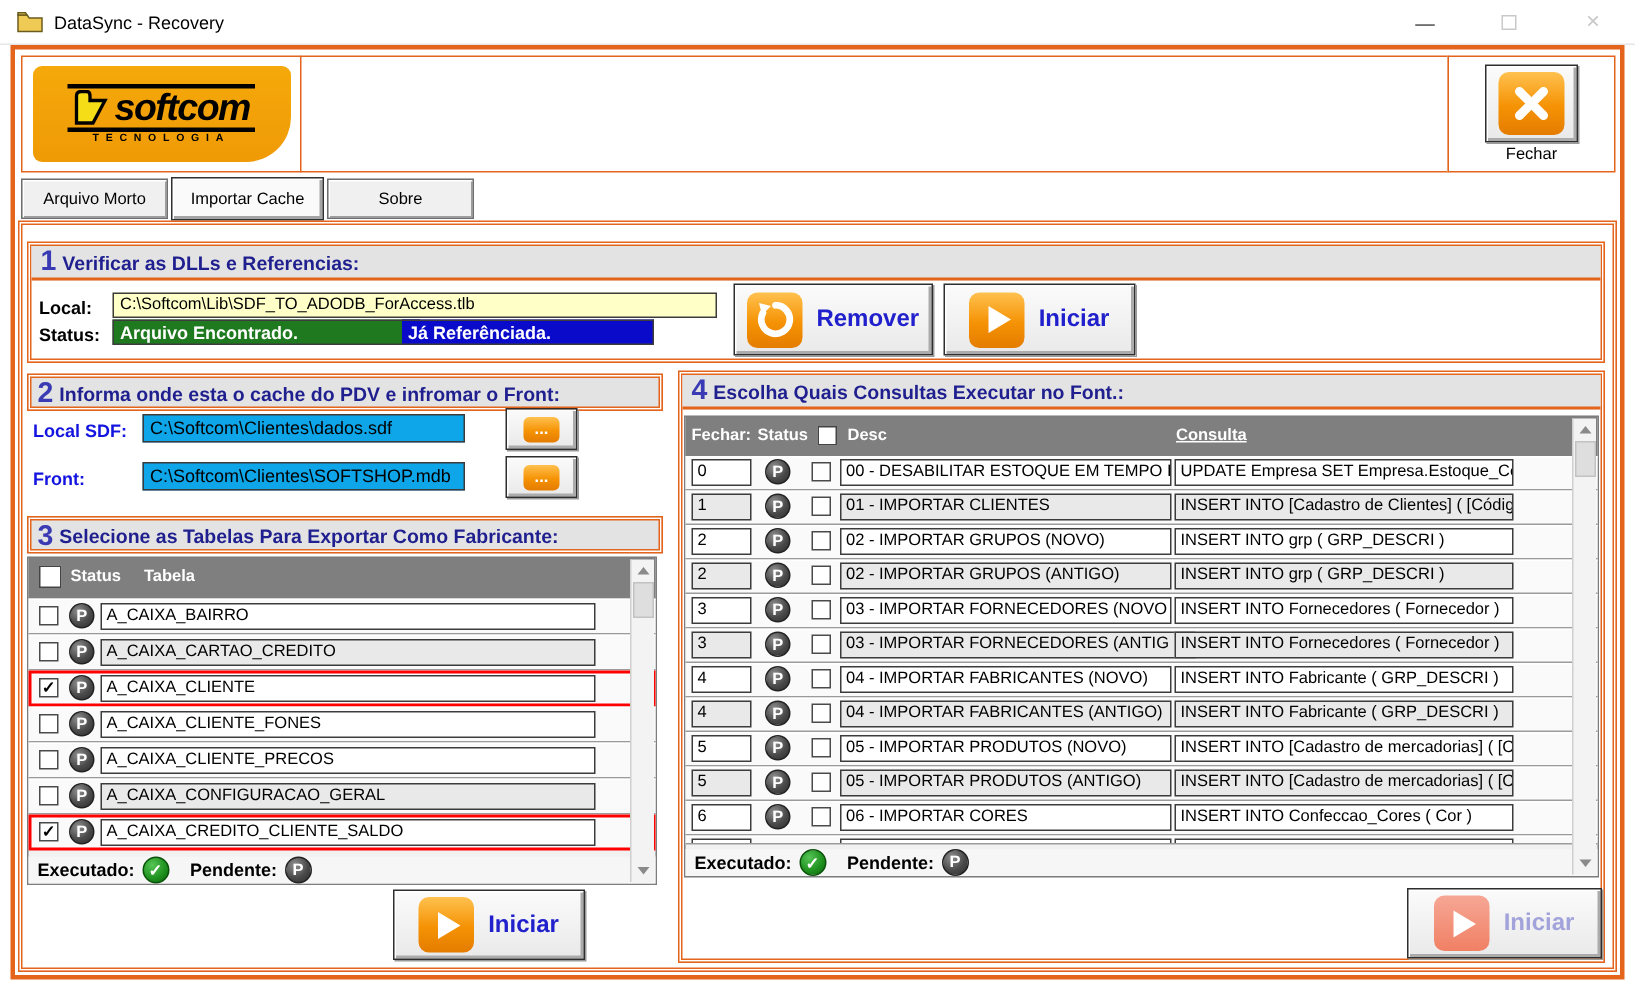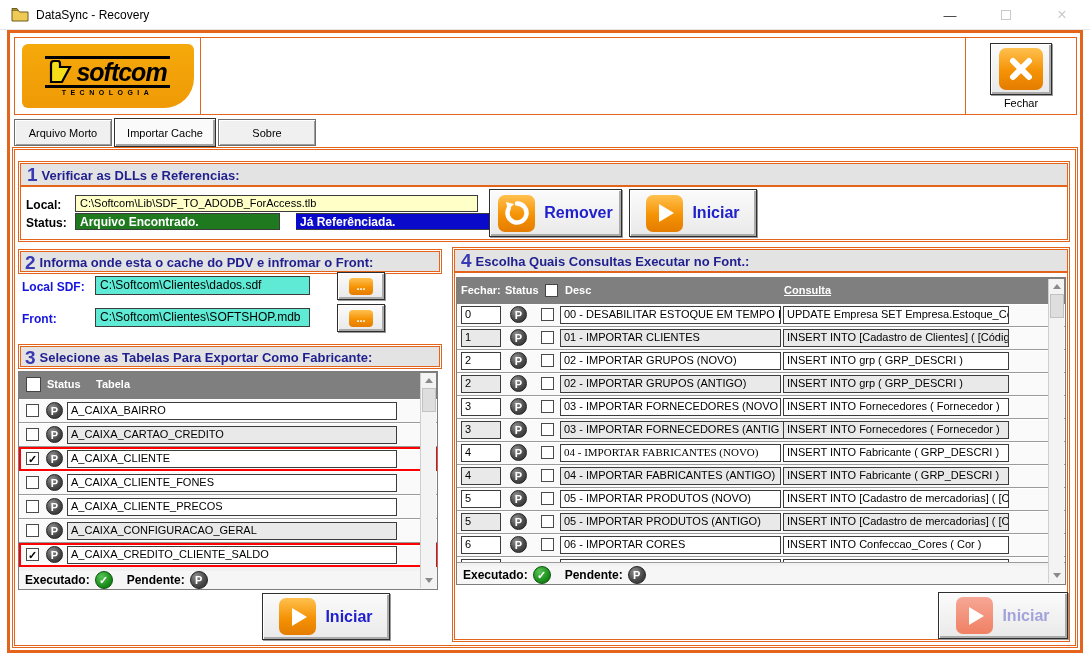--- a/index.html
+++ b/index.html
@@ -60,21 +60,21 @@
   .secbox { position:absolute; background:#fff; }
   .secbox .inband { position:absolute; left:2px; top:2px; right:2px; height:23px; background:#e3e3e3;
     border-bottom:2px solid #E4641C; display:flex; align-items:center; padding:1px 6px 0 6px; }
   .secbox .inband .num { font-size:19px; font-weight:bold; color:#3A3AB4; line-height:18px; margin-right:4px; }
   .secbox .inband .stitle { font-size:13px; font-weight:bold; color:#1F1F8F; }
 
   
   .flabel { position:absolute; font-size:12px; font-weight:bold; color:#000; }
   .flabel.blue { color:#1414E0; }
   .vfield { position:absolute; border:1px solid #3c3c3c; font-size:11px; color:#000;
-    padding:1px 4px; white-space:nowrap; overflow:hidden; background:#5eead4; }
+    padding:1px 4px; white-space:nowrap; overflow:hidden; background:#0ea5e9; }
   .vfield.yellow { background:#FFFFC8; }
   .vfield.green { background:#1F7A1F; color:#fff; font-weight:bold; font-size:12px; }
   .vfield.bluebg { background:#0A0ACA; color:#fff; font-weight:bold; font-size:12px; border-left:none; }
 
   .actbtn { position:absolute; }
   .actbtn .ic-or { width:37px; height:37px; margin-right:9px; }
   .actbtn .blbl { font-size:16px; font-weight:bold; color:#2020CC; }
   .actbtn.disabled .ic-or { background:linear-gradient(180deg,#F6A795,#F08064); }
   .actbtn.disabled .blbl { color:#A3A3DC; }
   .play { width:0; height:0; border-left:15px solid #fff; border-top:9px solid transparent; border-bottom:9px solid transparent; margin-left:4px; }
@@ -171,21 +171,21 @@
 <div class="secbox dblborder" style="left:18px;top:161px;width:1052px;height:81px;">
   <div class="inband">
     <span class="num">1</span>
     <span class="stitle">Verificar as DLLs e Referencias:</span>
   </div>
 </div>
 <span class="flabel" style="left:26px;top:198px;">Local:</span>
 <div class="vfield yellow" style="left:75px;top:195px;width:403px;height:17px;">C:\Softcom\Lib\SDF_TO_ADODB_ForAccess.tlb</div>
 <span class="flabel" style="left:26px;top:216px;">Status:</span>
 <div class="vfield green" style="left:75px;top:213px;width:205px;height:17px;">Arquivo Encontrado.</div>
-<div class="vfield bluebg" style="left:296px;top:213px;width:198px;height:17px;">Já Referênciada.</div>
+<div class="vfield bluebg" style="left:268px;top:213px;width:168px;height:17px;">Já Referênciada.</div>
 
 <div class="btn3d actbtn" style="left:489px;top:189px;width:133px;height:48px;">
   <div class="ic-or">
     <svg width="26" height="26" viewBox="0 0 26 26">
       <path d="M 13 3.5 A 9.5 9.5 0 1 1 4.6 8.6" fill="none" stroke="#fff" stroke-width="4.5" stroke-linecap="round"></path>
       <path d="M 2 2 L 10 4 L 4 10 Z" fill="#fff"></path>
     </svg>
   </div>
   <span class="blbl">Remover</span>
 </div>
@@ -338,21 +338,21 @@
       <span class="rfield" style="left:4px;top:2px;width:40px;height:18px;">3</span>
       <span class="picon" style="left:53px;top:2px;"></span>
       <span class="cb" style="left:84px;top:4px;"></span>
       <span class="rfield" style="left:103px;top:2px;width:237px;height:18px;">03 - IMPORTAR FORNECEDORES (ANTIG</span>
       <span class="rfield" style="left:326px;top:2px;width:226px;height:18px;">INSERT INTO Fornecedores ( Fornecedor )</span>
     </div>
     <div class="grow" style="height:23px;">
       <span class="rfield" style="left:4px;top:2px;width:40px;height:18px;">4</span>
       <span class="picon" style="left:53px;top:2px;"></span>
       <span class="cb" style="left:84px;top:4px;"></span>
-      <span class="rfield" style="left:103px;top:2px;width:221px;height:18px;font-family:Liberation Serif, serif;">04 - IMPORTAR FABRICANTES (NOVO)</span>
+      <span class="rfield" style="left:103px;top:2px;width:221px;height:18px;">04 - IMPORTAR FABRICANTES (NOVO)</span>
       <span class="rfield" style="left:326px;top:2px;width:226px;height:18px;">INSERT INTO Fabricante ( GRP_DESCRI )</span>
     </div>
     <div class="grow shaded" style="height:23px;">
       <span class="rfield" style="left:4px;top:2px;width:40px;height:18px;">4</span>
       <span class="picon" style="left:53px;top:2px;"></span>
       <span class="cb" style="left:84px;top:4px;"></span>
       <span class="rfield" style="left:103px;top:2px;width:221px;height:18px;">04 - IMPORTAR FABRICANTES (ANTIGO)</span>
       <span class="rfield" style="left:326px;top:2px;width:226px;height:18px;">INSERT INTO Fabricante ( GRP_DESCRI )</span>
     </div>
     <div class="grow" style="height:23px;">

